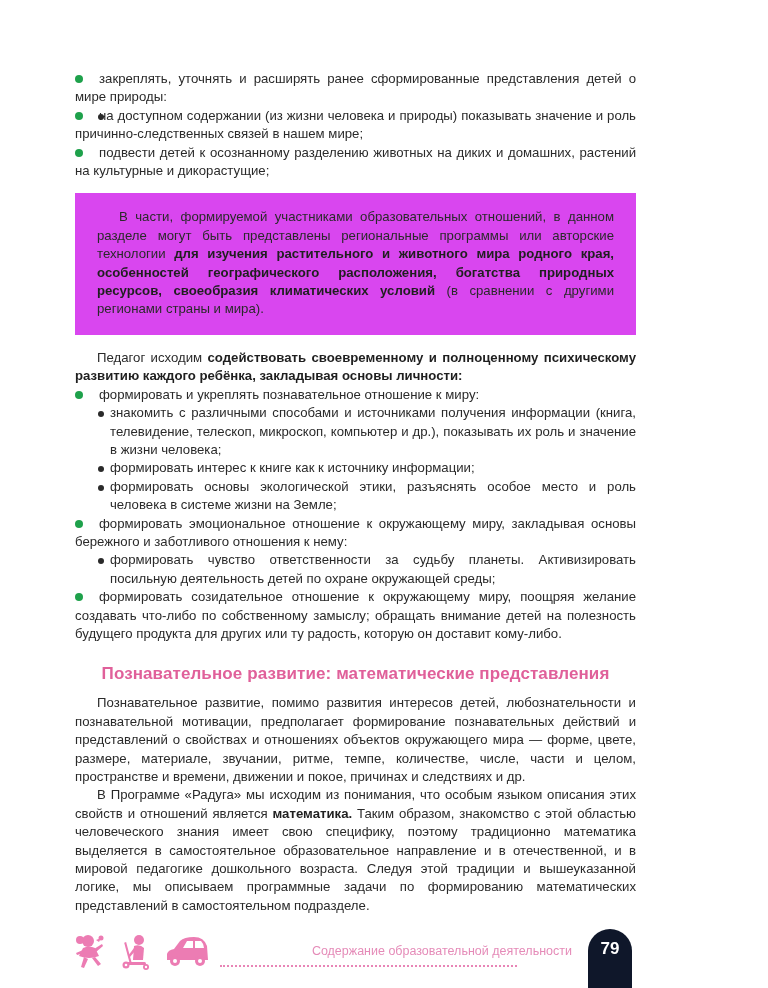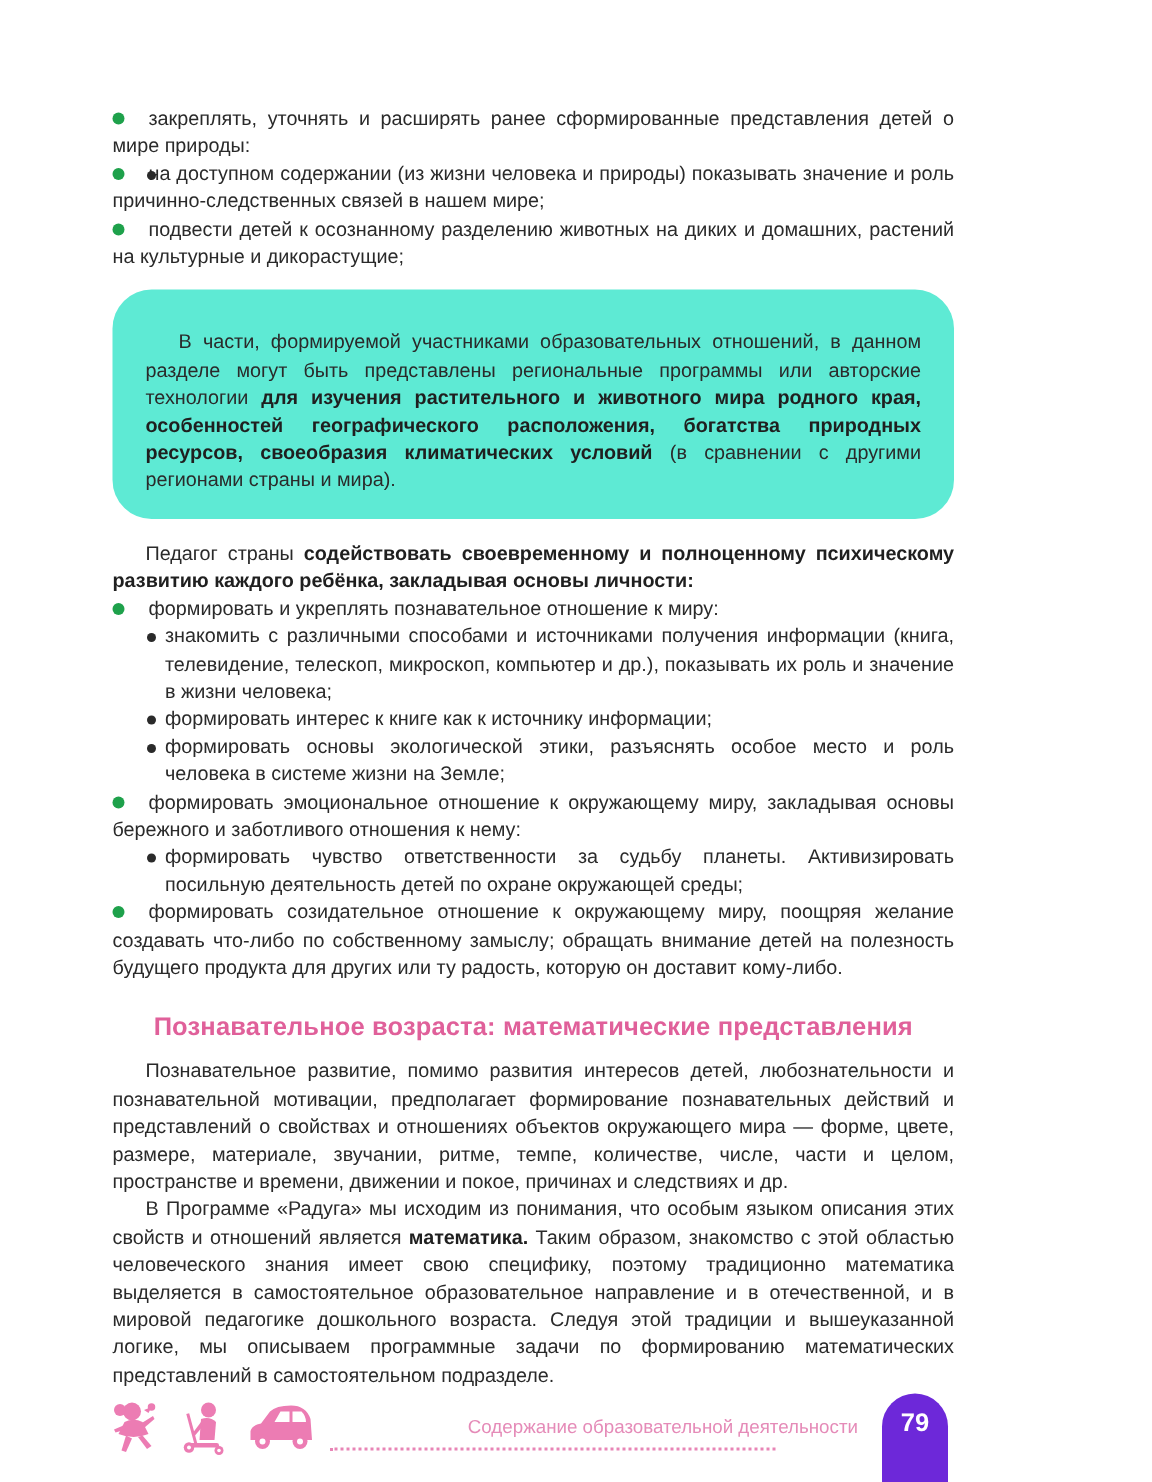--- a/index.html
+++ b/index.html
@@ -13,21 +13,21 @@
   .item .gdot {
     position: absolute; left: 0; top: 5px; width: 8px; height: 8px; border-radius: 50%;
     background: #1ea14b; text-indent: 0;
   }
   .sub { position: relative; padding-left: 35px; text-indent: 0; }
   .sub .bdot {
     position: absolute; left: 23px; top: 7px; width: 6px; height: 6px; border-radius: 50%;
     background: #2a2a2a;
   }
   .box {
-    background: #5eead4; margin: 13px 0 0 0; padding: 26px 22px 16px 22px; border-radius: 26px;
+    background: #d946ef; margin: 13px 0 0 0; padding: 15px 22px 16px 22px;
   }
   .box .p { text-indent: 22px; }
   b { font-weight: bold; color: #1f1f1f; }
   .intro { margin-top: 14px; text-indent: 22px; }
   .heading {
     color: #e0609a; font-weight: bold; font-size: 17px; line-height: 22px;
     margin: 20px 0 9px 0; text-align: center; letter-spacing: 0.1px;
   }
   .para { text-indent: 22px; }
   .footer { position: absolute; left: 0; top: 920px; width: 652px; height: 68px; }
@@ -36,21 +36,21 @@
   .dots {
     position: absolute; left: 220px; right: 135px; top: 45px; height: 0;
     border-top: 2px dotted #e885b6;
   }
   .footer-title {
     position: absolute; left: 300px; top: 24px; width: 272px; text-align: right;
     color: #e58bb8; font-size: 12.5px;
   }
   .page-tab {
     position: absolute; left: 588px; top: 9px; width: 44px; height: 59px;
-    background: #6d28d9; border-radius: 22px 22px 0 0;
+    background: #0f172a; border-radius: 22px 22px 0 0;
   }
   .page-num {
     position: absolute; left: 0; right: 0; top: 10px; text-align: center;
     color: #ffffff; font-weight: bold; font-size: 17px;
   }
 </style>
 </head>
 <body>
 
 <div class="page">
@@ -59,33 +59,33 @@
     <p class="p item"><span class="gdot"></span><span>закреплять, уточнять и расширять ранее сформированные представления детей о мире природы:</span></p>
     <p class="p sub"><span class="bdot"></span></p>
     <p class="p item"><span class="gdot"></span><span>на доступном содержании (из жизни человека и природы) показывать значение и роль причинно-следственных связей в нашем мире;</span></p>
     <p class="p item"><span class="gdot"></span><span>подвести детей к осознанному разделению животных на диких и домашних, растений на культурные и дикорастущие;</span></p>
   </div>
 
   <div class="box">
     <p class="p"><span>В части, формируемой участниками образовательных отношений, в данном разделе могут быть представлены региональные программы или авторские технологии </span><b>для изучения растительного и животного мира родного края, особенностей географического расположения, богатства природных ресурсов, своеобразия климатических условий</b><span> (в сравнении с другими регионами страны и мира).</span></p>
   </div>
 
-  <p class="p intro"><span>Педагог страны </span><b>содействовать своевременному и полноценному психическому развитию каждого ребёнка, закладывая основы личности:</b></p>
+  <p class="p intro"><span>Педагог исходим </span><b>содействовать своевременному и полноценному психическому развитию каждого ребёнка, закладывая основы личности:</b></p>
 
   <div>
     <p class="p item"><span class="gdot"></span><span>формировать и укреплять познавательное отношение к миру:</span></p>
     <p class="p sub"><span class="bdot"></span><span>знакомить с различными способами и источниками получения информации (книга, телевидение, телескоп, микроскоп, компьютер и др.), показывать их роль и значение в жизни человека;</span></p>
     <p class="p sub"><span class="bdot"></span><span>формировать интерес к книге как к источнику информации;</span></p>
     <p class="p sub"><span class="bdot"></span><span>формировать основы экологической этики, разъяснять особое место и роль человека в системе жизни на Земле;</span></p>
     <p class="p item"><span class="gdot"></span><span>формировать эмоциональное отношение к окружающему миру, закладывая основы бережного и заботливого отношения к нему:</span></p>
     <p class="p sub"><span class="bdot"></span><span>формировать чувство ответственности за судьбу планеты. Активизировать посильную деятельность детей по охране окружающей среды;</span></p>
     <p class="p item"><span class="gdot"></span><span>формировать созидательное отношение к окружающему миру, поощряя желание создавать что-либо по собственному замыслу; обращать внимание детей на полезность будущего продукта для других или ту радость, которую он доставит кому-либо.</span></p>
   </div>
 
-  <h2 class="heading">Познавательное возраста: математические представления</h2>
+  <h2 class="heading">Познавательное развитие: математические представления</h2>
 
   <p class="p para">Познавательное развитие, помимо развития интересов детей, любознательности и познавательной мотивации, предполагает формирование познавательных действий и представлений о свойствах и отношениях объектов окружающего мира — форме, цвете, размере, материале, звучании, ритме, темпе, количестве, числе, части и целом, пространстве и времени, движении и покое, причинах и следствиях и др.</p>
   <p class="p para"><span>В Программе «Радуга» мы исходим из понимания, что особым языком описания этих свойств и отношений является </span><b>математика.</b><span> Таким образом, знакомство с этой областью человеческого знания имеет свою специфику, поэтому традиционно математика выделяется в самостоятельное образовательное направление и в отечественной, и в мировой педагогике дошкольного возраста. Следуя этой традиции и вышеуказанной логике, мы описываем программные задачи по формированию математических представлений в самостоятельном подразделе.</span></p>
 </div>
 
 <div class="footer">
   <div class="icons">
     <svg width="34" height="36" viewBox="0 0 34 36">
       <g fill="#ec7cb3">
         <circle cx="13" cy="7" r="6"></circle>

